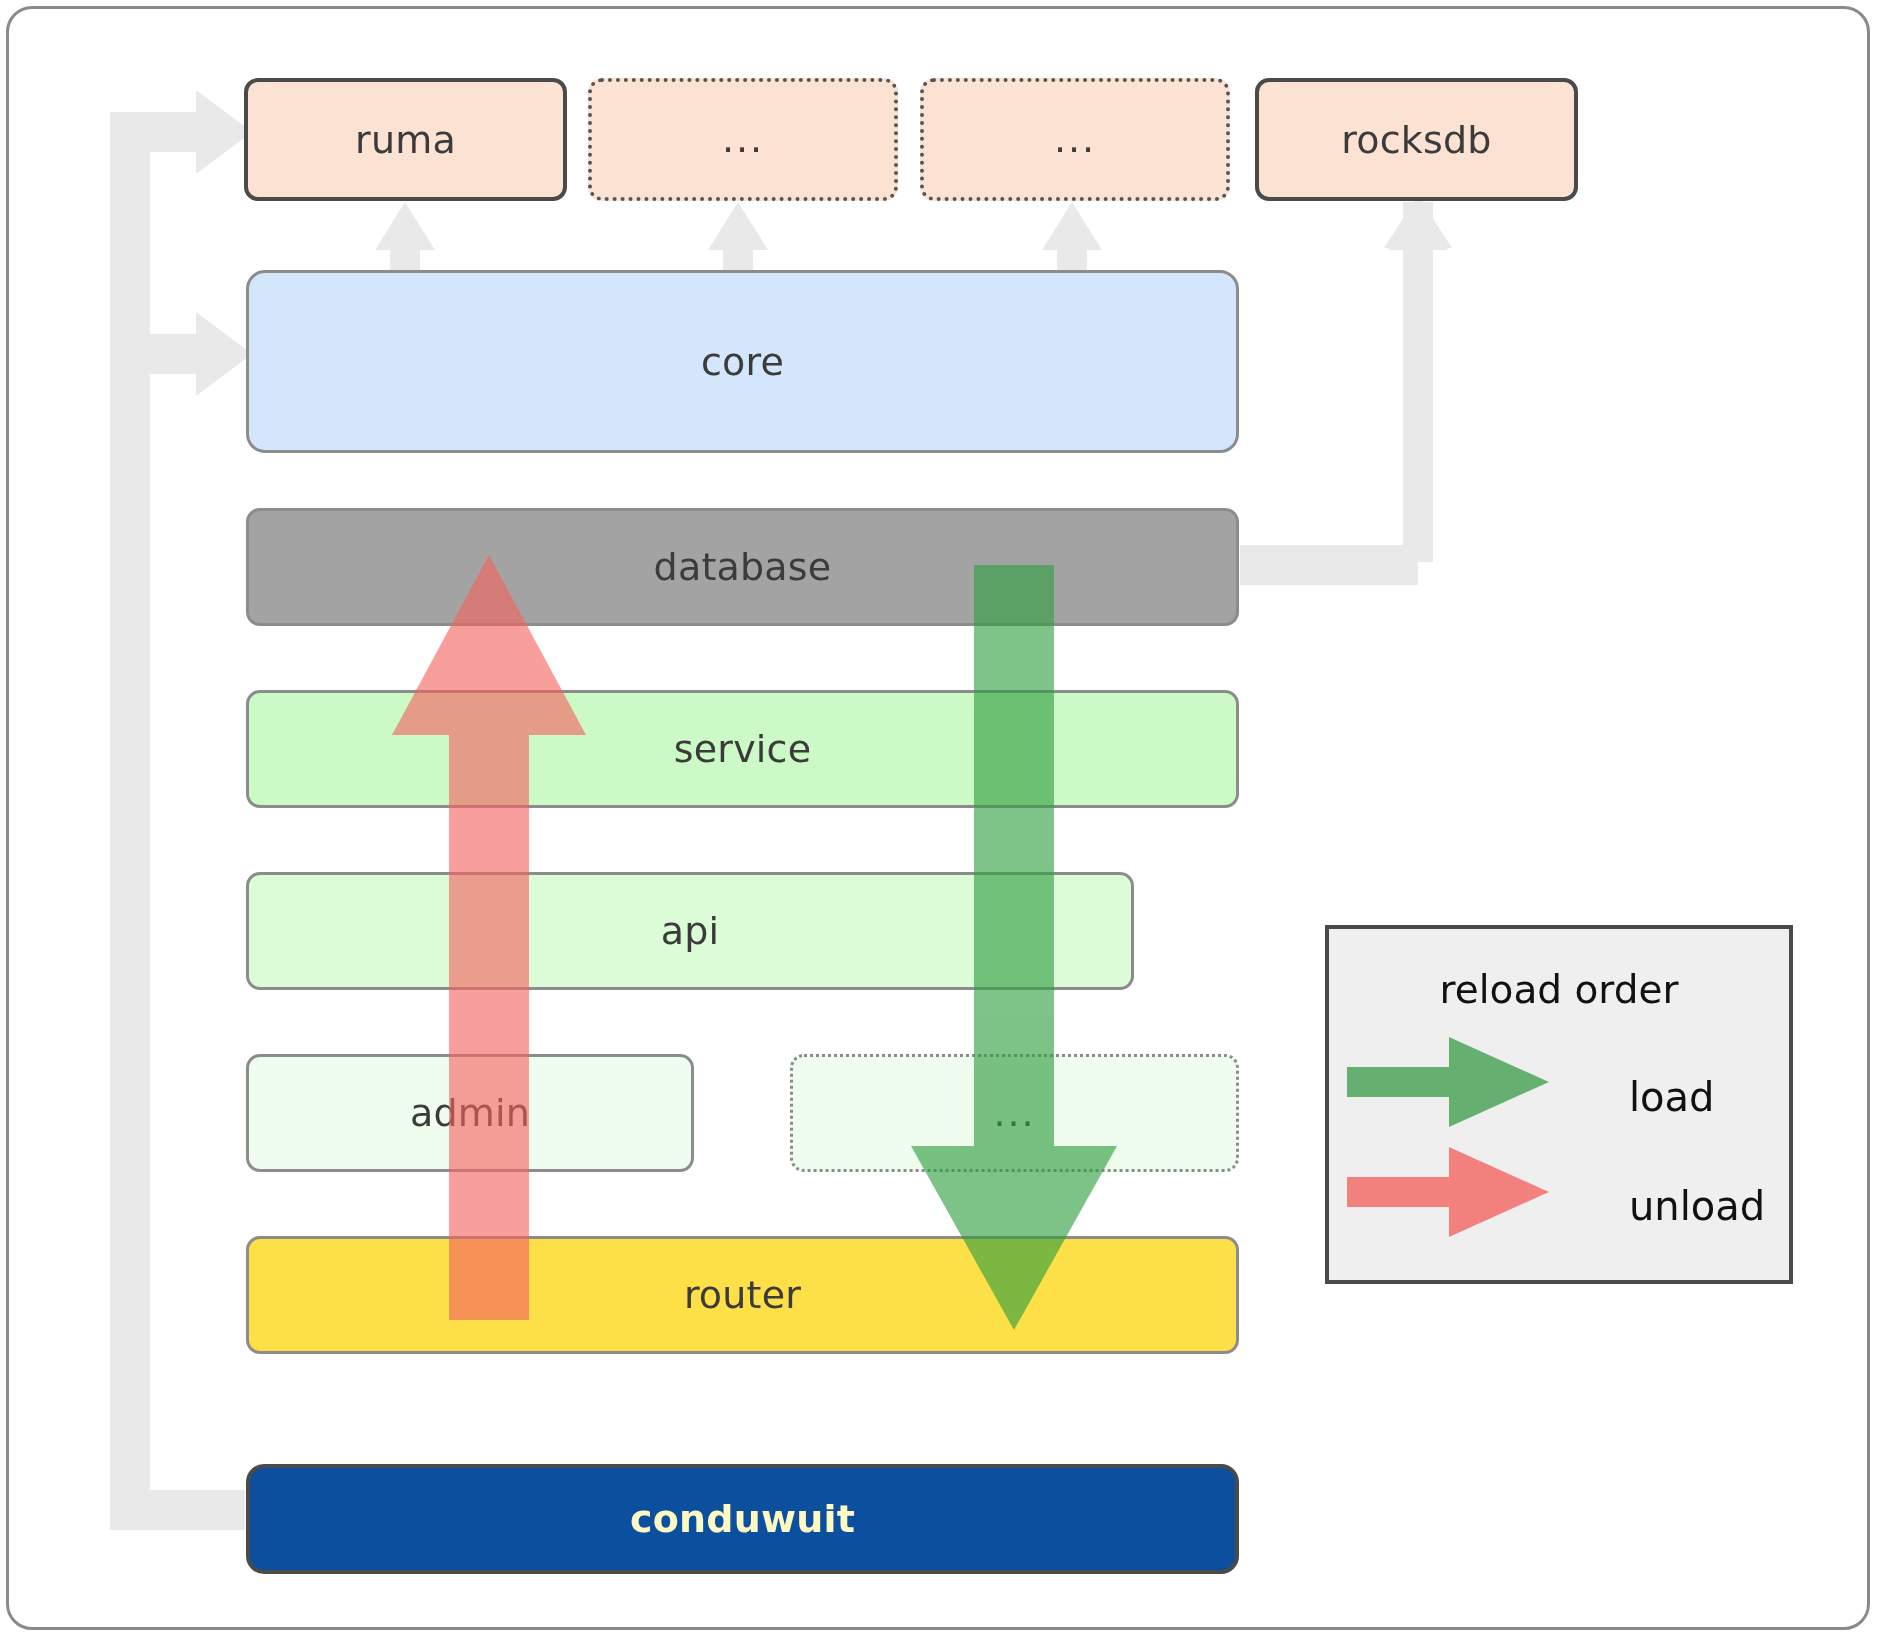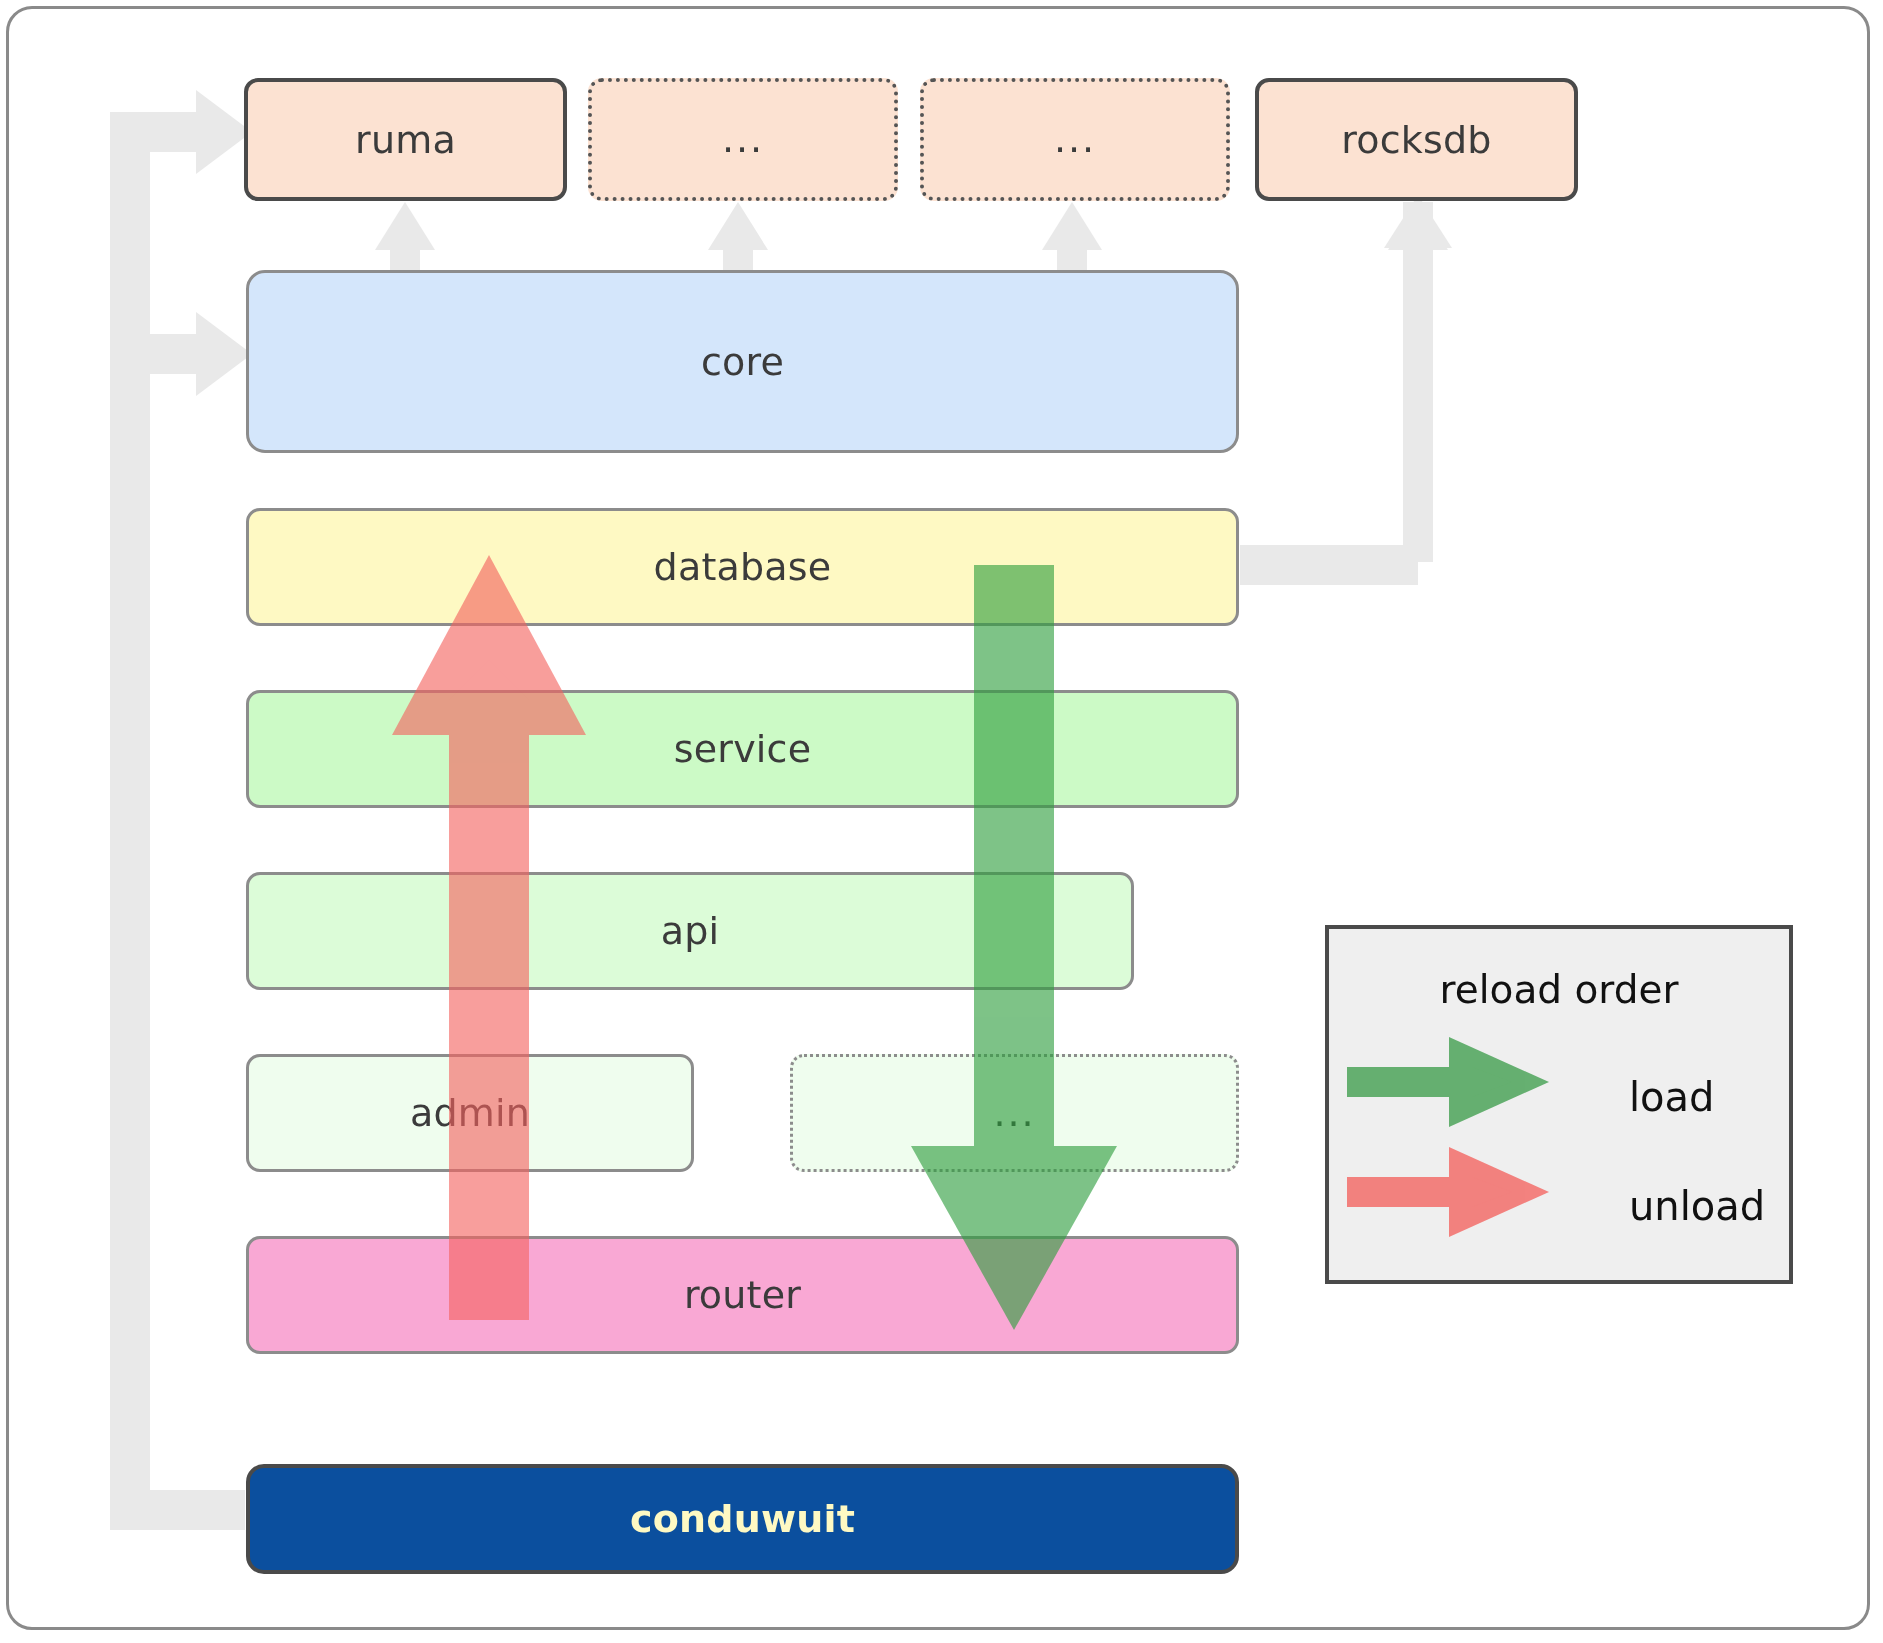--- a/index.html
+++ b/index.html
@@ -35,25 +35,25 @@
     color:#3b3b3b;
     letter-spacing:.2px;
   }
   .node.solid-dark{ border:4px solid #4a4a4a; }
   .node.dotted{ border:4px dotted #555555; }
   .node.thin{ border:3px solid #8c8c8c; }
   .node.thindot{ border:3px dotted #8c8c8c; }
 
   .peach{ background:#fce2d2; }
   .blue{  background:#d4e6fb;border-radius:19px; }
-  .green1{background:#fef9c3; }
+  .green1{background:#a3a3a3; }
   .green2{background:#ccfac6; }
   .green3{background:#dcfcd8; }
   .green4{background:#effdee; }
-  .white{ background:#f9a8d4; }
+  .white{ background:#fde047; }
   .navy{  background:#0b4f9e; color:#fef9c3; font-weight:bold; }
 
   .dots{ letter-spacing:2px; font-size:38px; line-height:0.6; }
 
   
   .layer{ position:absolute; left:0; top:0; width:1883px; height:1643px; pointer-events:none; }
   .layer.behind{ z-index:1; }
   .layer.front{ z-index:6; }
 
   .node-layer{ position:absolute; left:0; top:0; width:1883px; height:1643px; z-index:3; }

